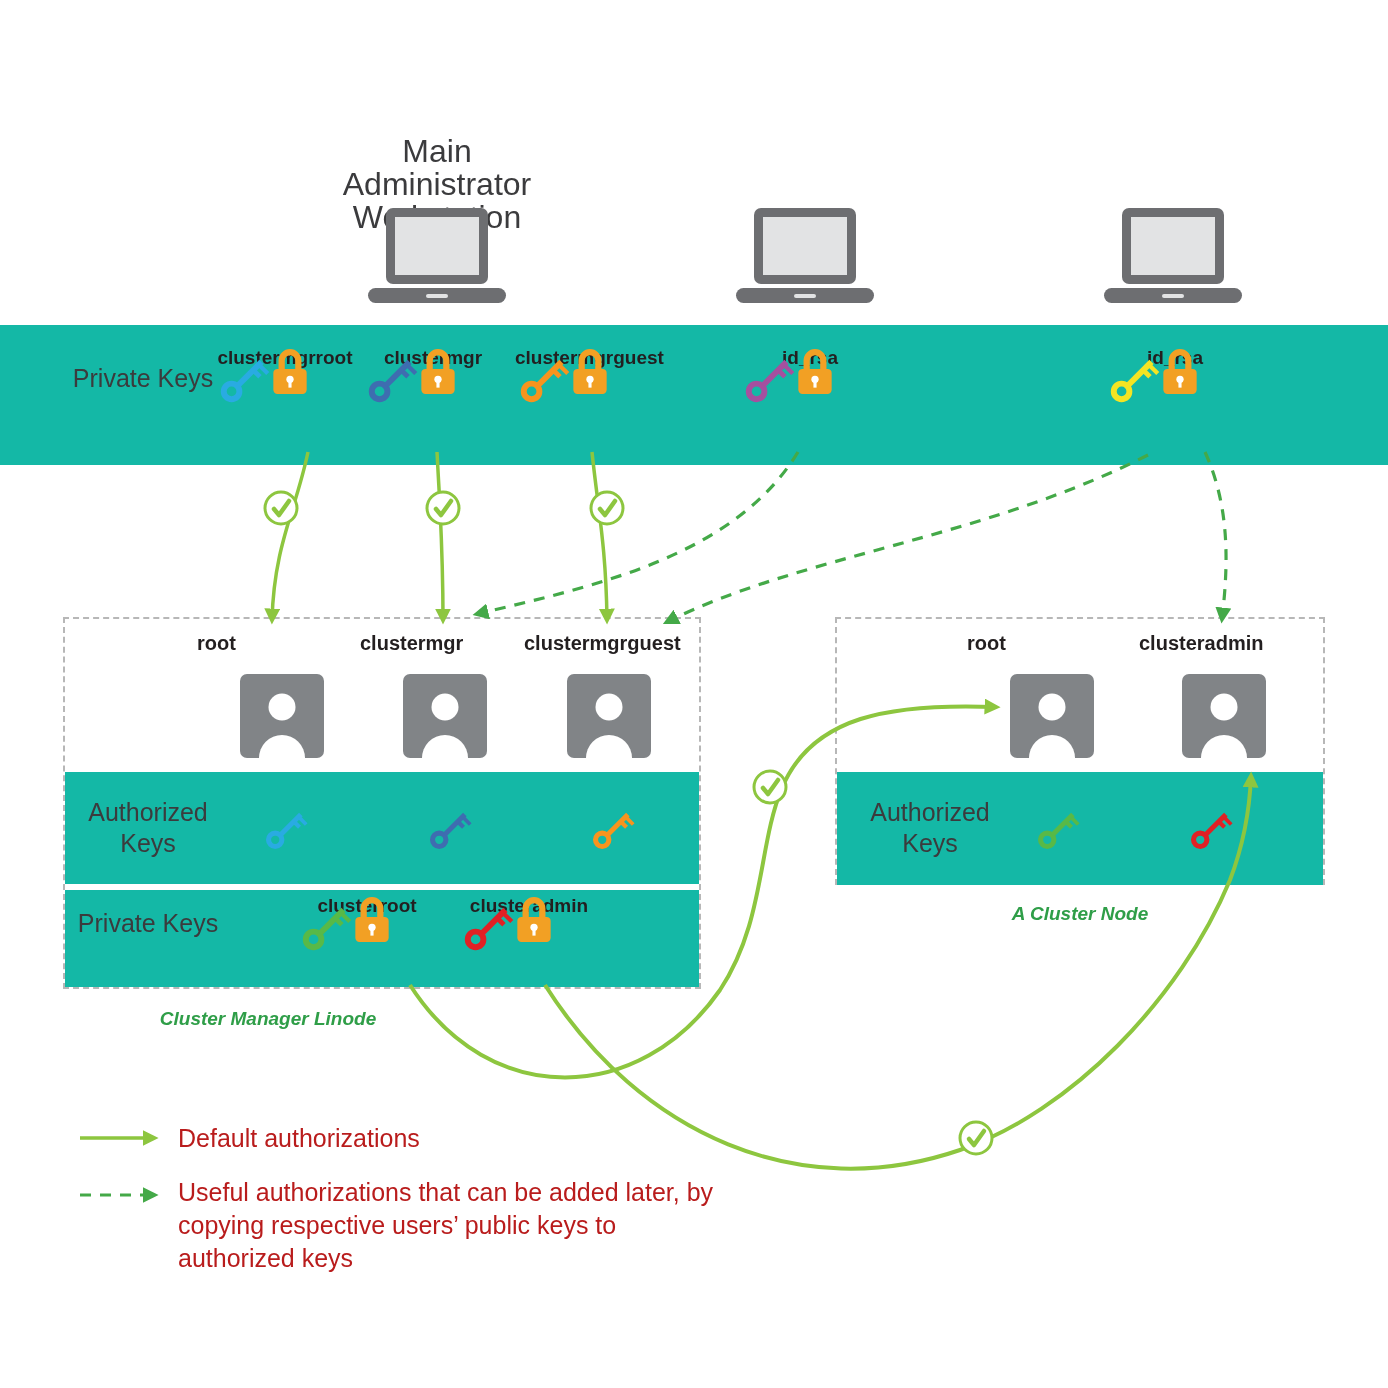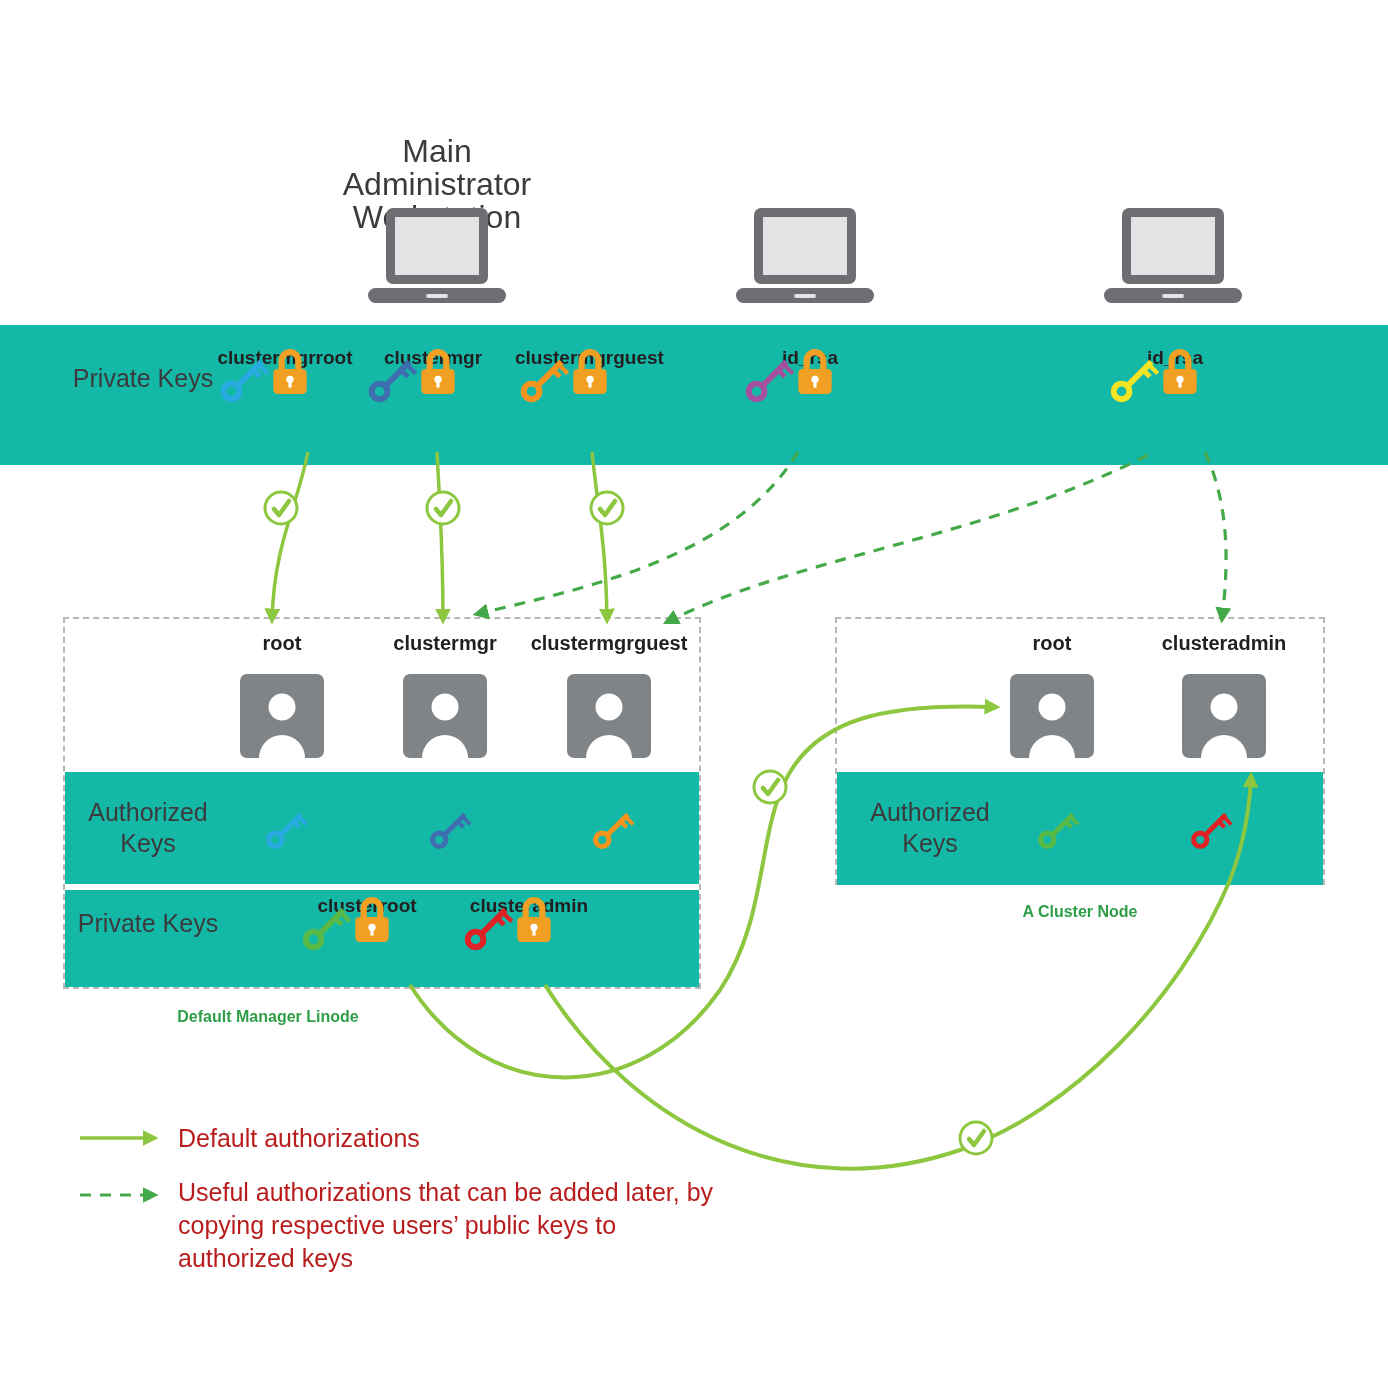--- a/index.html
+++ b/index.html
@@ -11,25 +11,25 @@
   .ws-label { font-size:32px; line-height:33px; text-align:center; color:#3b3b3d; }
   .band { background:#14b8a6; }
   .band-label { font-size:25px; line-height:31px; text-align:center; color:#3b3b3d;margin-left:8px; }
   .keylock { width:140px; }
   .keylock .icons { position:relative; width:100px; height:66px; margin:0 auto; }
   .key-svg { position:absolute; left:0; top:18px; width:56px; height:34px; transform:rotate(-45deg); }
   .lock-svg { position:absolute; left:54px; top:2px; width:42px; height:50px; }
   .key-label { font-size:19px; font-weight:bold; text-align:center; margin-top:2px; white-space:nowrap; }
   .auth-key { width:56px; height:56px; }
   .auth-key svg { width:48px; height:30px; margin:13px 0 0 4px; transform:rotate(-45deg); }
-  .user-label { font-size:20px; font-weight:bold; text-align:center; white-space:nowrap; }
+  .user-label { font-size:20px; font-weight:bold; white-space:nowrap; }
   .person-svg { width:84px; height:84px; color:#818487; }
   .laptop-svg { width:150px; height:98px; color:#6d6e71; }
   .dashed-box { border:2px dashed #b7b7b7; box-sizing:border-box; background:#fff; }
-  .green-title { font-size:16px; font-weight:bold; color:#2f9e48; text-align:center; }
+  .green-title { font-size:19px; font-weight:bold; color:#2f9e48; text-align:center;font-style:italic; }
   .legend-text { font-size:25px; line-height:33px; color:#b91c1c; }
   .arrows { position:absolute; left:0; top:0; pointer-events:none; z-index:10; }
   .arrows .sol { fill:none; stroke:#8dc63f; stroke-width:3.5; marker-end:url(#ah-solid); }
   .arrows .big { stroke-width:4; }
   .arrows .dsh { fill:none; stroke:#44a948; stroke-width:3.2; stroke-dasharray:11 9; marker-end:url(#ah-dash); }
   .arrows .check circle { fill:#fff; stroke:#8dc63f; stroke-width:3; }
   .arrows .check path { fill:none; stroke:#8dc63f; stroke-width:4.5; stroke-linecap:round; stroke-linejoin:round; }
 </style>
 </head>
 <body>
@@ -187,21 +187,21 @@
         <svg class="key-svg" style="color: rgb(224, 33, 37);">
             <use href="#sym-key"></use>
           </svg>
         <svg class="lock-svg" style="color: rgb(242, 160, 36);">
             <use href="#sym-lock"></use>
           </svg>
       </span>
       <div class="key-label">clusteradmin</div>
     </div>
   </div>
-  <div class="abs green-title" style="left:63px;top:1008px;width:410px">Default Manager Linode</div>
+  <div class="abs green-title" style="left:63px;top:1008px;width:410px">Cluster Manager Linode</div>
 
   <div class="abs dashed-box" style="left:835px;top:617px;width:490px;height:268px">
     <div class="abs user-label" style="left:130px;top:13px;width:170px">root</div>
     <div class="abs user-label" style="left:302px;top:13px;width:170px">clusteradmin</div>
     <svg class="abs person-svg" style="left:173px;top:55px">
         <use href="#sym-person"></use>
       </svg>
     <svg class="abs person-svg" style="left:345px;top:55px">
         <use href="#sym-person"></use>
       </svg>

